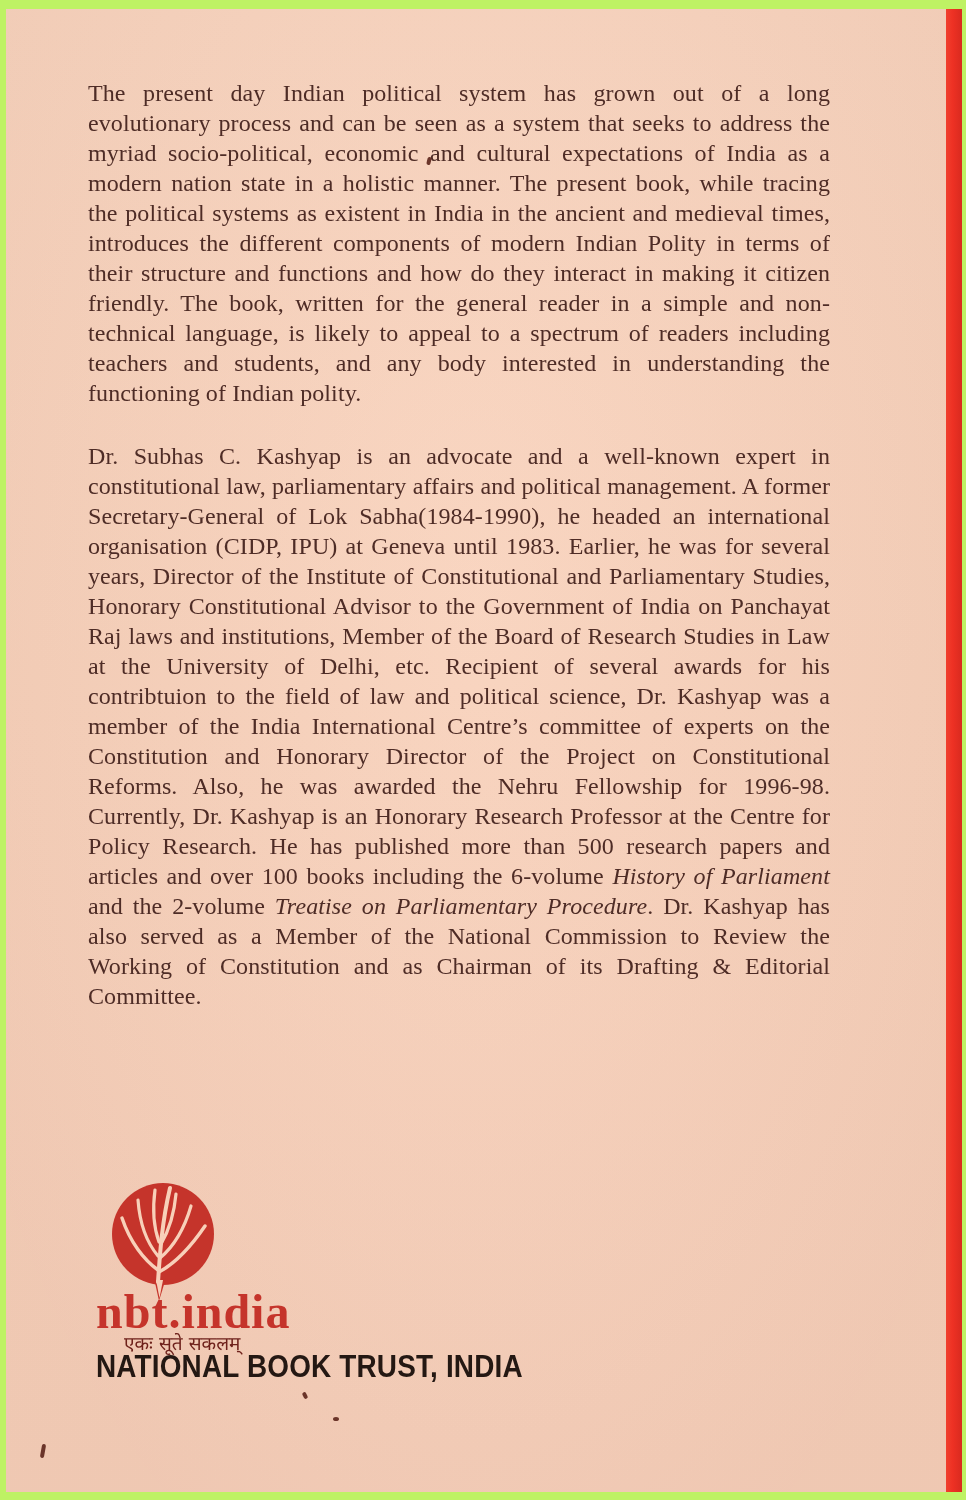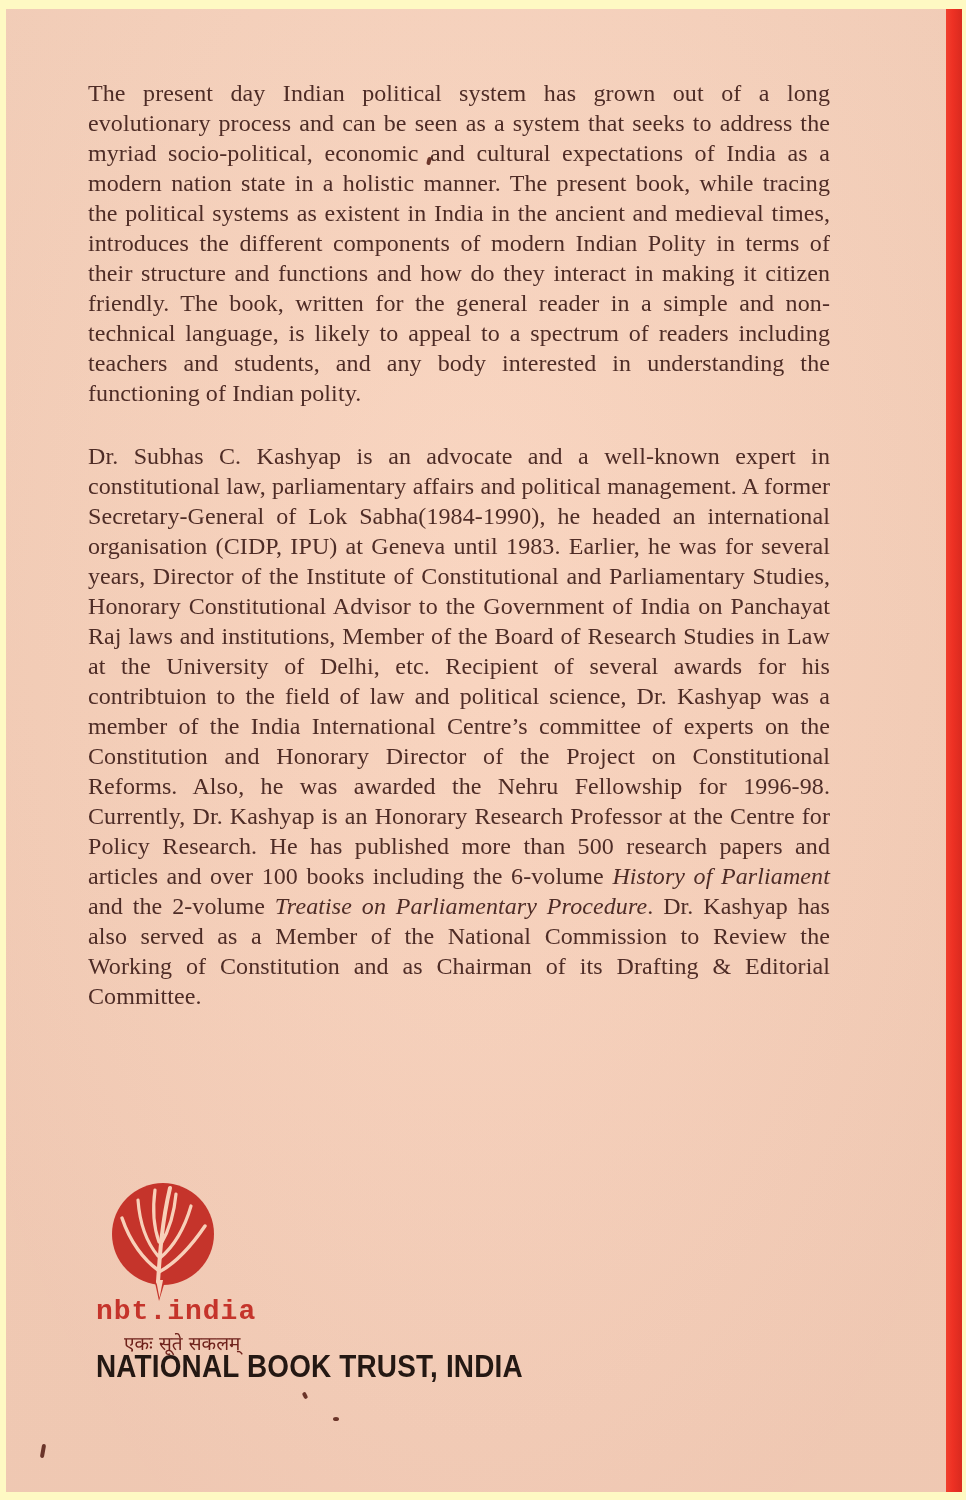--- a/index.html
+++ b/index.html
@@ -5,21 +5,21 @@
   html, body {
     margin: 0; padding: 0;
     width: 966px; height: 1500px;
     overflow: hidden;
     background: #ffffff;
     font-family: "Liberation Serif", serif;
   }
   .page {
     position: relative;
     width: 966px; height: 1500px;
-    background: #fef9c3;
+    background: #bef264;
   }
   
   .cover {
     position: absolute;
     left: 6px; top: 9px;
     width: 942px; height: 1483px;
     background:
       radial-gradient(ellipse at 50% 40%, rgba(255,255,255,0.10), rgba(0,0,0,0.03) 85%),
       linear-gradient(180deg, #f9d3bd 0%, #f8d0b9 45%, #f7ceb8 100%);
   }
@@ -49,23 +49,23 @@
   
   .logo-block {
     position: absolute;
     left: 96px; top: 1182px;
     width: 230px;
     text-align: left;
   }
   .logo-mark { display: block; margin-left: 14px; }
   .logo-wordmark {
     margin-top: -8px;
-    font-family: Liberation Mono, monospace;
+    font-family: Liberation Serif, serif;
     font-weight: bold;
-    font-size: 28px;
+    font-size: 48px;
     line-height: 36px;
     letter-spacing: 1px;
     color: #c5342b;
   }
   .logo-motto {
     margin-top: 2px;
     margin-left: 28px;
     font-family: "DejaVu Sans", sans-serif;
     font-size: 19px;
     line-height: 22px;

